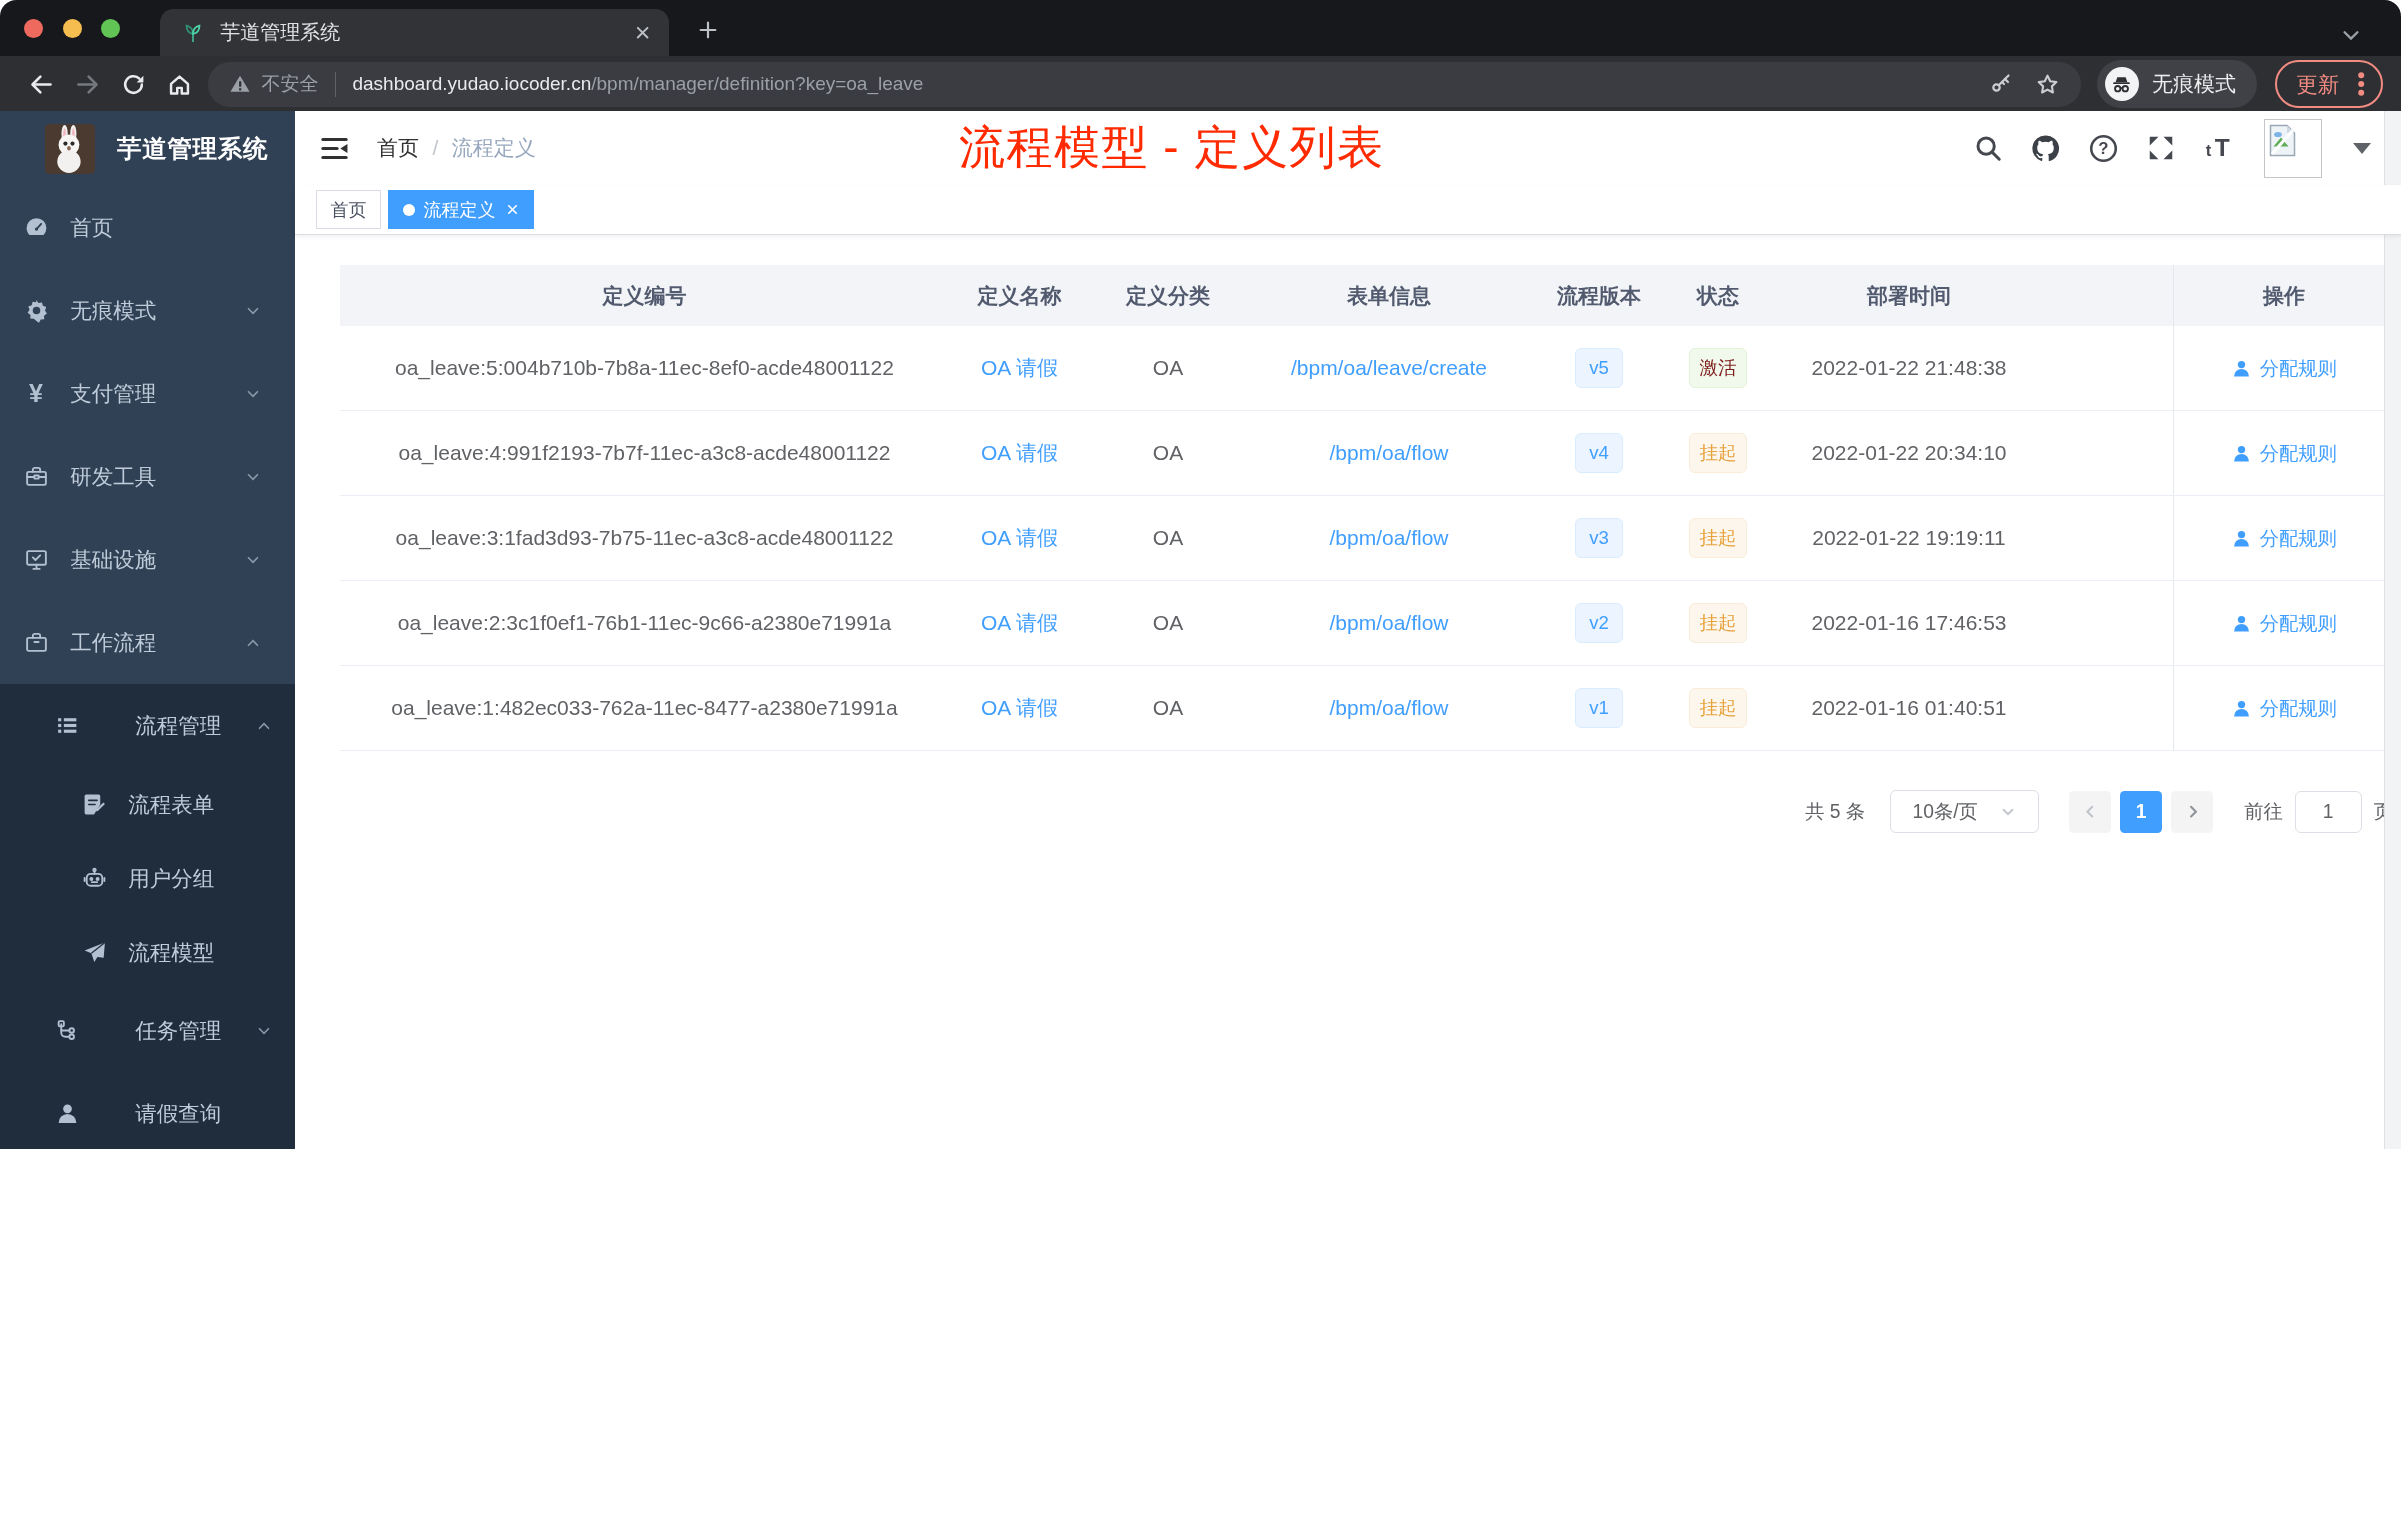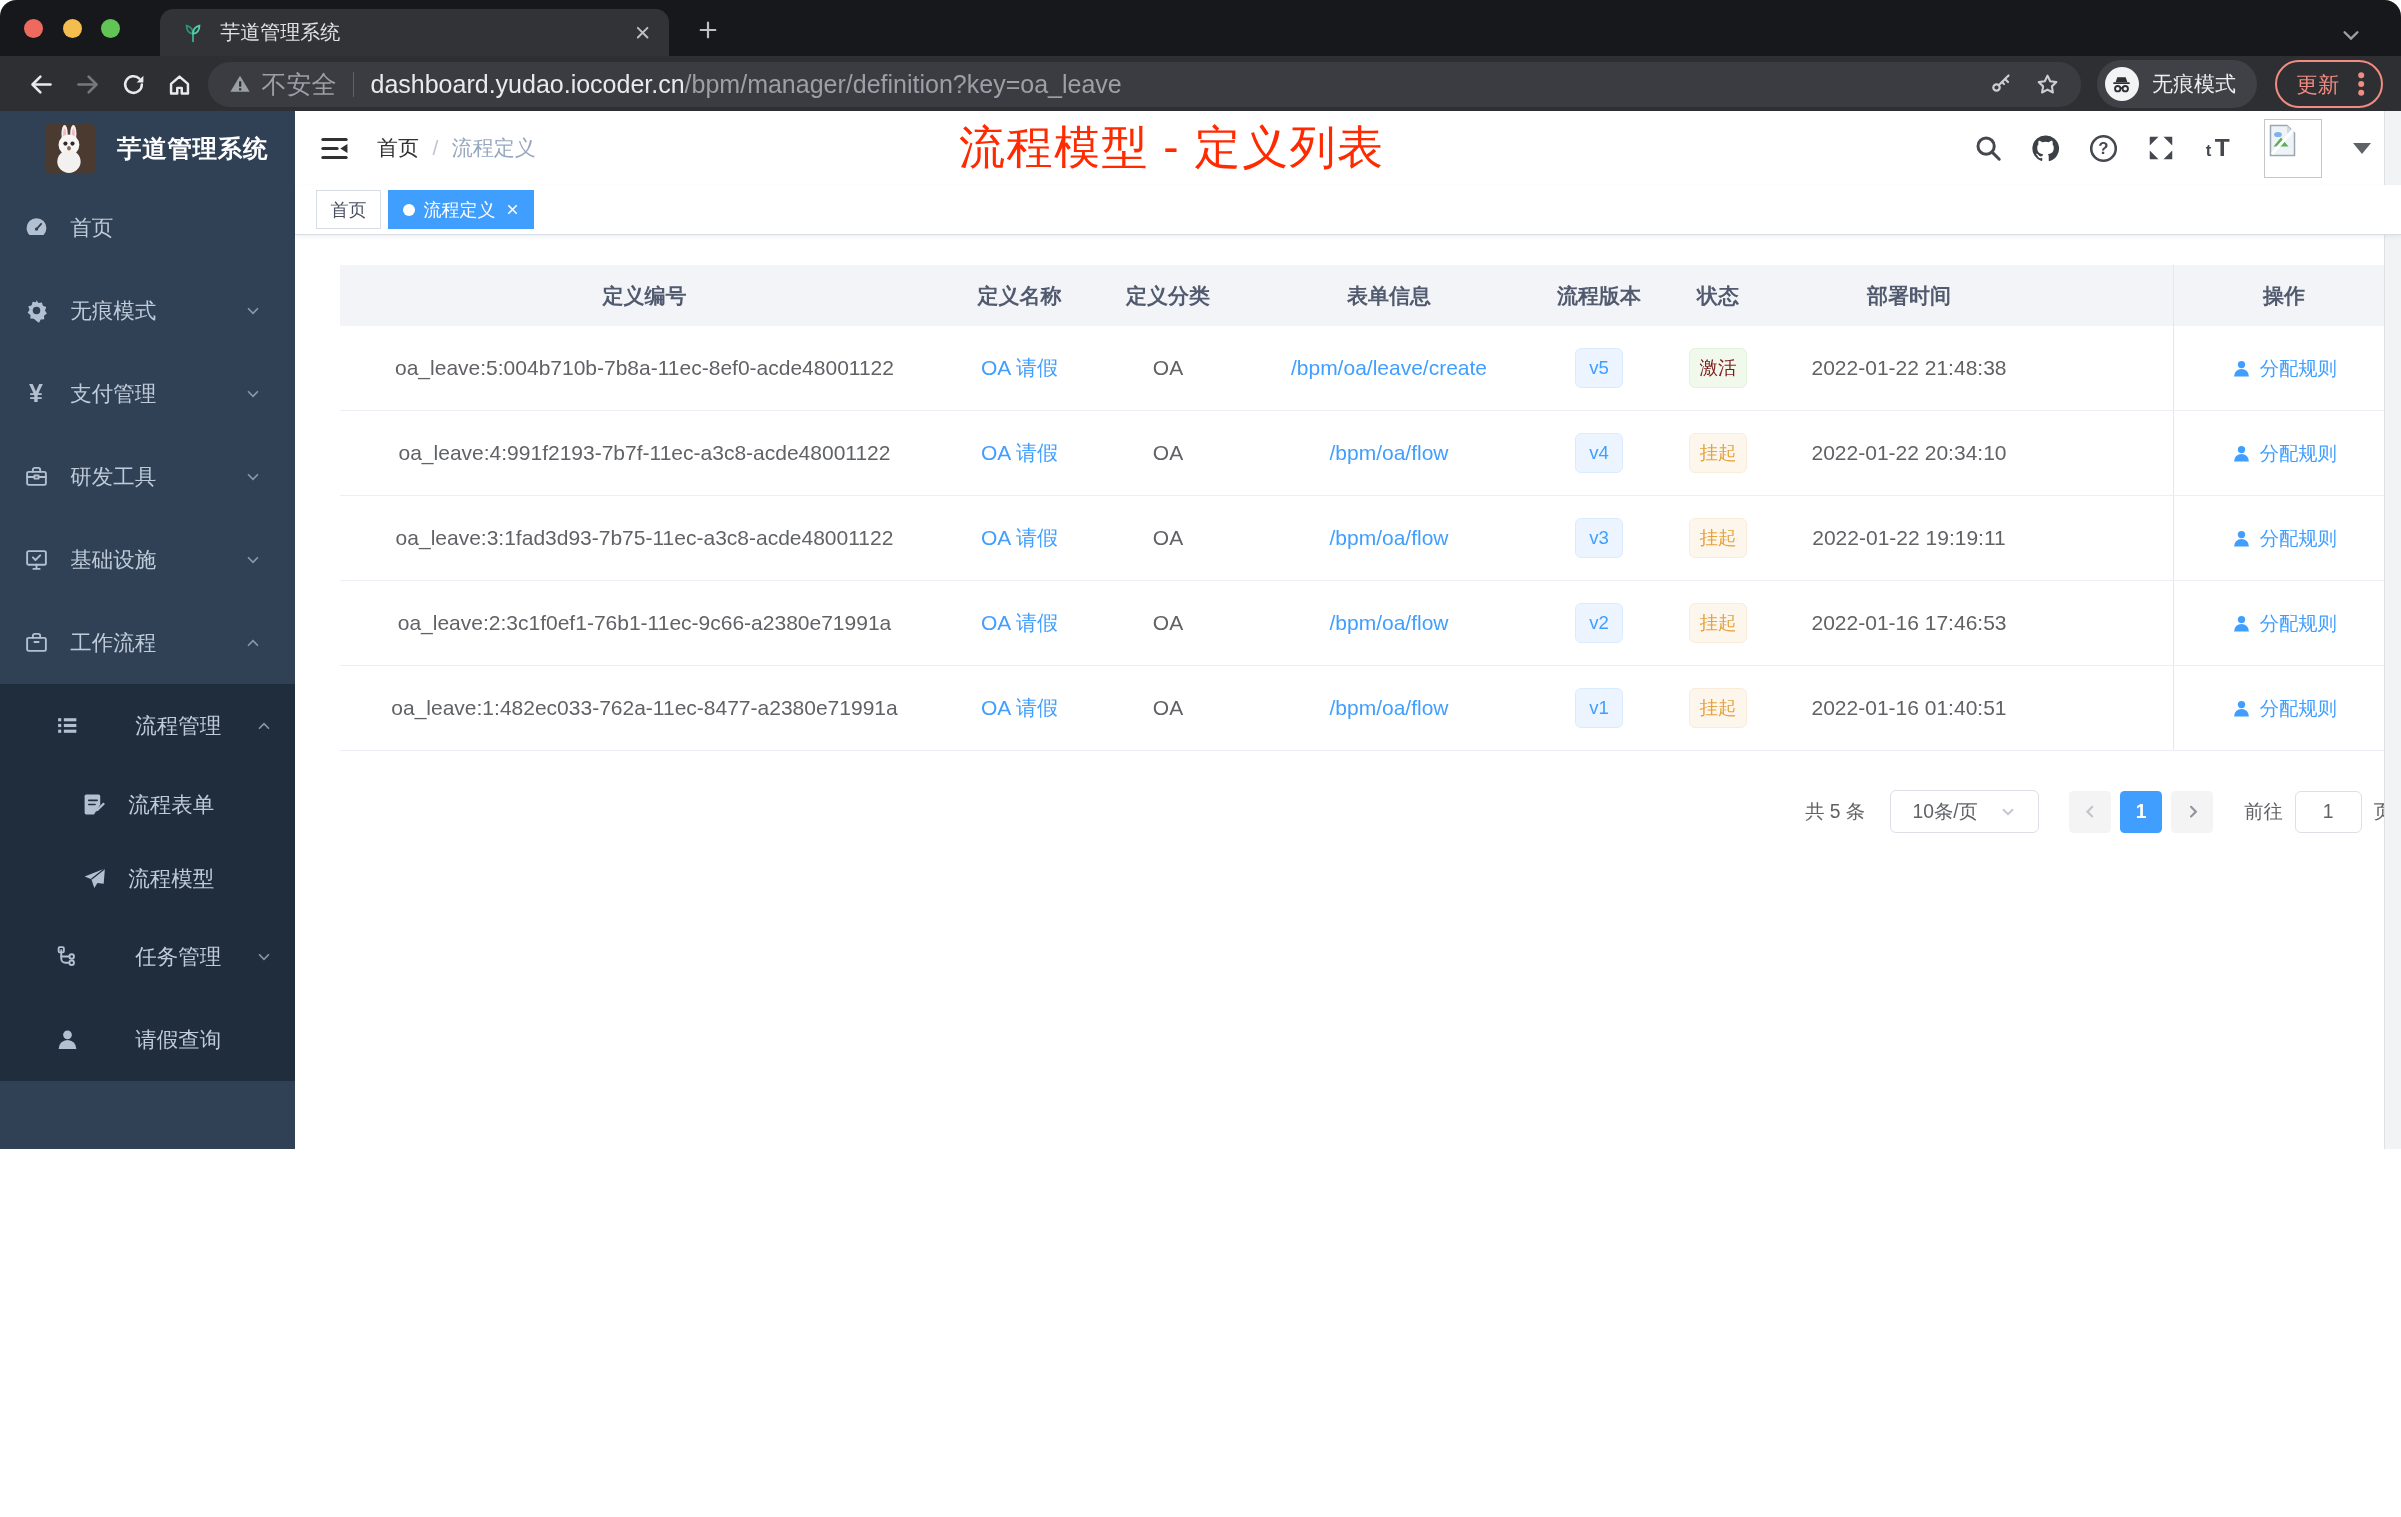--- a/index.html
+++ b/index.html
@@ -12,21 +12,21 @@
   .tabstrip { position:relative; height:56px; }
   .traffic { position:absolute; left:24px; top:18.6px; display:flex; gap:19.3px; }
   .tl-dot { width:19.3px; height:19.3px; border-radius:50%; }
   .tab { position:absolute; left:160px; top:9px; width:509px; height:47px; background:#313337; border-radius:13.4px 13.4px 0 0; display:flex; align-items:center; padding:0 16.3px 0 22px; }
   .tab-title { color:#dfe1e5; font-size:20px; margin-left:16.3px; flex:1; white-space:nowrap; overflow:hidden; }
   .icon-btn { display:flex; align-items:center; justify-content:center; background:none; border:none; cursor:pointer; }
   .newtab { position:absolute; left:697px; top:19.3px; }
   .strip-chev { position:absolute; right:39px; top:24px; }
   .toolbar { height:56px; background:#2e2f33; display:flex; align-items:center; padding:0 18px; }
   .nav-ic { width:46px; display:flex; justify-content:center; flex-shrink:0; }
-  .omnibox { flex:1; height:45px; background:#3b3c41; border-radius:22px; display:flex; align-items:center; padding:0 21px; margin:0 16.3px 0 6px; font-size:25px; color:#9aa0a6; min-width:0; }
+  .omnibox { flex:1; height:45px; background:#3b3c41; border-radius:22px; display:flex; align-items:center; padding:0 21px; margin:0 16.3px 0 6px; font-size:19px; color:#9aa0a6; min-width:0; }
   .omni-sec { margin-left:10.4px; }
   .omni-div { width:1.5px; height:25px; background:#5f6368; margin:0 16.3px; flex-shrink:0; }
   .url { white-space:nowrap; overflow:hidden; flex:1; }
   .url-host { color:#e8eaed; }
   .url-path { color:#9aa0a6; }
   .omni-right { display:flex; align-items:center; gap:22px; margin-left:15px; }
   .incog { height:48px; background:#3f4146; border-radius:24px; display:flex; align-items:center; gap:13.4px; padding:0 21px 0 7.4px; color:#eceeef; font-size:21px; flex-shrink:0; }
   .incog-circle { width:34px; height:34px; border-radius:50%; background:#f1f3f4; display:flex; align-items:center; justify-content:center; }
   .update-pill { height:48px; border:2.2px solid #f28b82; border-radius:24px; display:flex; align-items:center; gap:16.3px; padding:0 15px 0 19.3px; margin-left:18px; color:#f28b82; font-size:21.5px; flex-shrink:0; cursor:pointer; background:none; }
 
@@ -332,20 +332,34 @@
                 <svg width="25" height="25" viewBox="0 0 24 24" fill="currentColor">
                   <path d="M4 2.5h12a1.5 1.5 0 0 1 1.5 1.5v8l-6 9.5H4A1.5 1.5 0 0 1 2.5 20V4A1.5 1.5 0 0 1 4 2.5z"></path>
                   <path d="M6.5 8h8M6.5 12h6" stroke="#1f2d3d" stroke-width="1.6" stroke-linecap="round"></path>
                   <path d="M14 16.5l6.5-6.5 1.5 1.5-6.5 6.5-2.3.8z"></path>
                 </svg>
               </span>
               <span class="mi-label">流程表单</span>
             </div>
             <div class="menu-item lvl2">
               <span class="mi-icon">
+                <svg width="25" height="25" viewBox="0 0 24 24" fill="none" stroke="currentColor" stroke-width="1.8" stroke-linecap="round" stroke-linejoin="round">
+                  <rect x="4.5" y="7.5" width="15" height="11.5" rx="4"></rect>
+                  <path d="M12 7.5V5"></path>
+                  <circle cx="12" cy="3.8" r="1.2"></circle>
+                  <circle cx="9" cy="12.5" r="1" fill="currentColor"></circle>
+                  <circle cx="15" cy="12.5" r="1" fill="currentColor"></circle>
+                  <path d="M9.5 15.5h5"></path>
+                  <path d="M2.5 11.5v3M21.5 11.5v3"></path>
+                </svg>
+              </span>
+              <span class="mi-label">用户分组</span>
+            </div>
+            <div class="menu-item lvl2">
+              <span class="mi-icon">
                 <svg width="25" height="25" viewBox="0 0 24 24" fill="currentColor">
                   <path d="M22 2.5L2.5 10l6.5 2.8L11.8 21l3-4.6 6 .6z"></path>
                   <path d="M22 2.5L9 12.8" stroke="#1f2d3d" stroke-width="1.2"></path>
                 </svg>
               </span>
               <span class="mi-label">流程模型</span>
             </div>
             <div class="menu-item lvl1">
               <span class="mi-icon">
                 <svg width="25" height="25" viewBox="0 0 24 24" fill="none" stroke="currentColor" stroke-width="1.8" stroke-linecap="round" stroke-linejoin="round">

